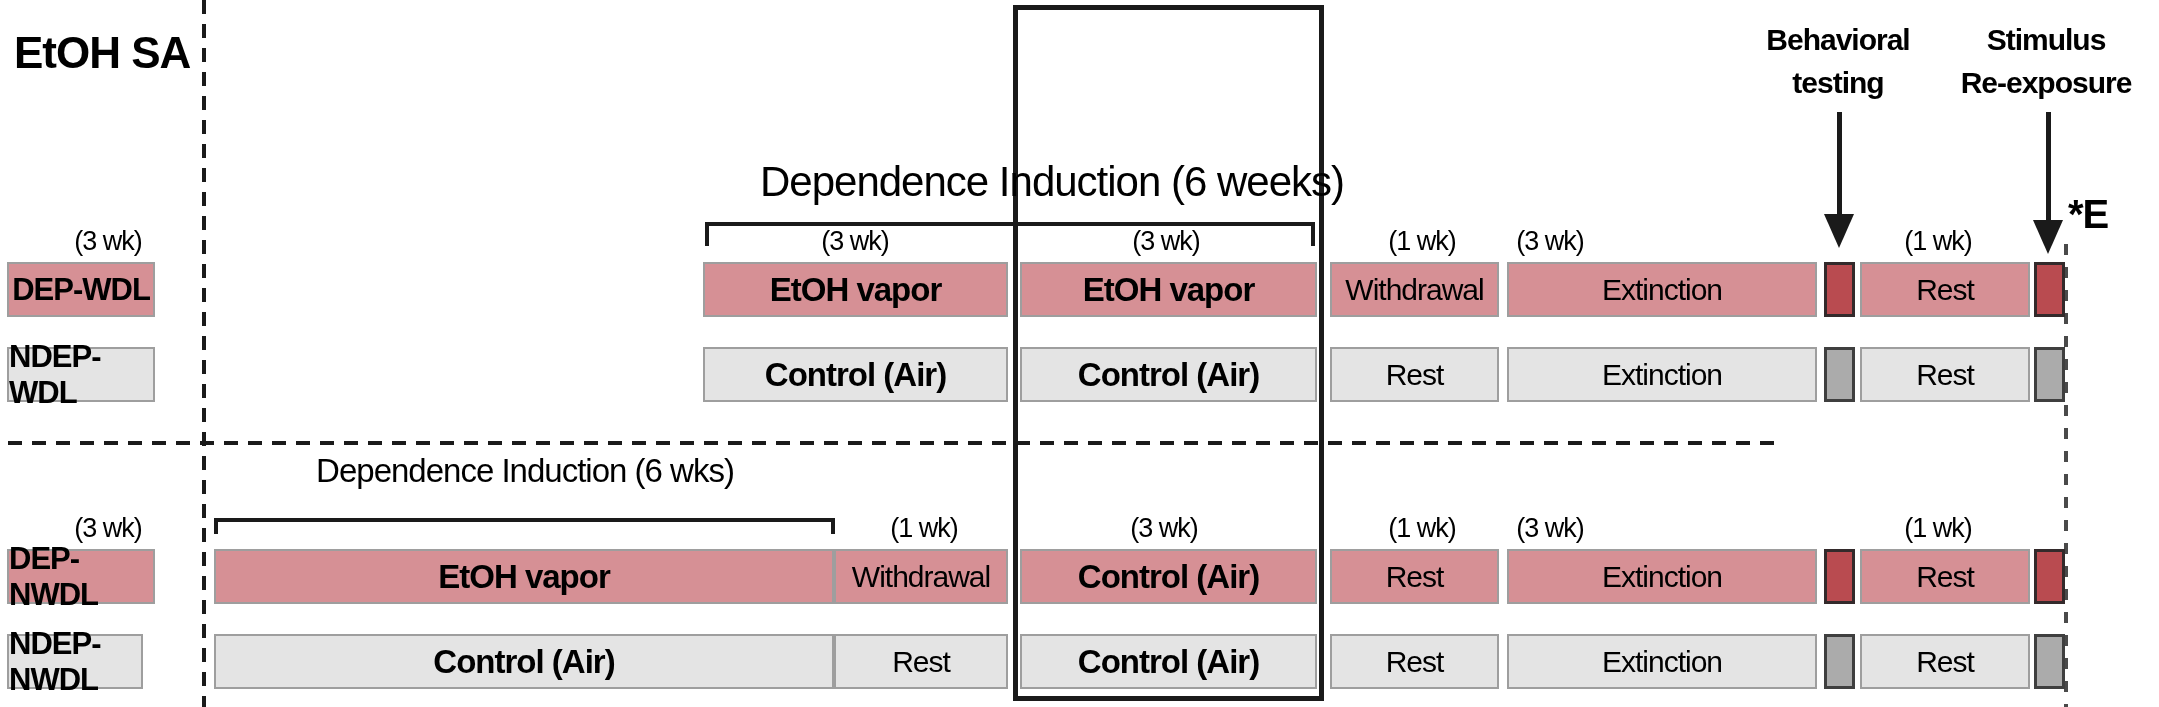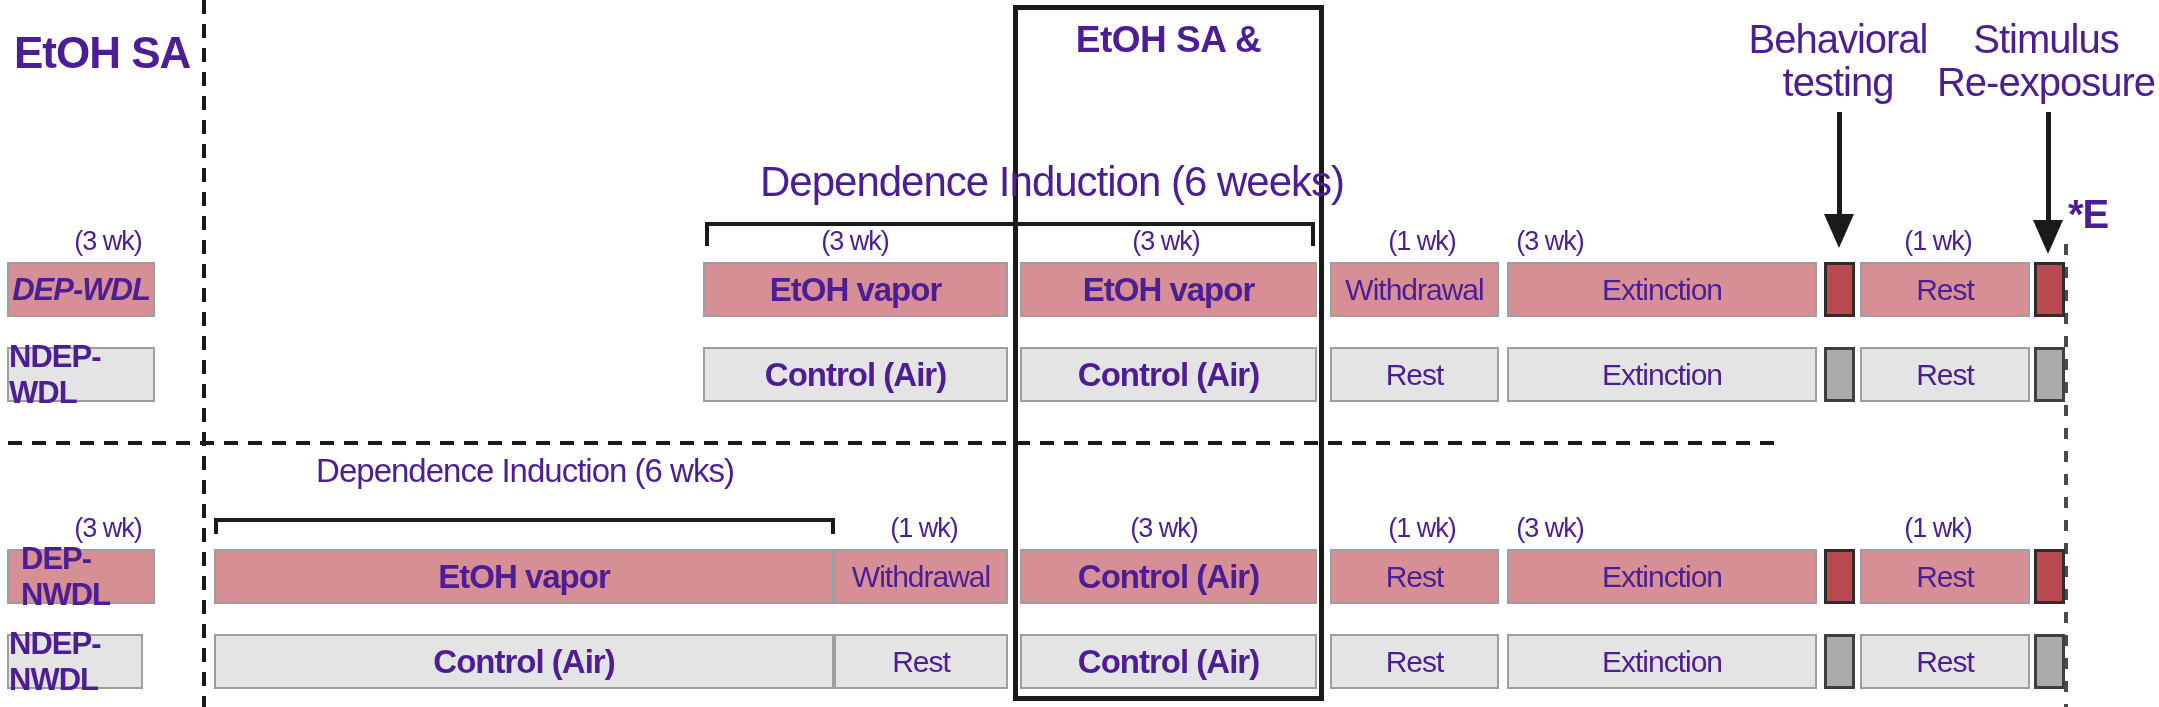--- a/index.html
+++ b/index.html
@@ -1,29 +1,29 @@
 <!DOCTYPE html>
 <html><head>
 <meta charset="utf-8">
 <style>
   html,body{margin:0;padding:0;background:#fff;}
   .fig{
     position:relative; width:2159px; height:707px; background:#ffffff;
-    font-family:"Liberation Sans", sans-serif; color:#4c1d95; overflow:hidden;
+    font-family:"Liberation Sans", sans-serif; color:#000000; overflow:hidden;
   }
   .abs{position:absolute; box-sizing:border-box;}
   .fig-title{font-weight:bold; font-size:44px; letter-spacing:-1px;}
   .cond-box{border:5px solid #1a1a1a; background:transparent;}
   .cond-title{width:100%; text-align:center; font-weight:bold; font-size:37px; line-height:44px; letter-spacing:-0.5px;}
   .bracket{border-top:4px solid #1a1a1a; border-left:4px solid #1a1a1a; border-right:4px solid #1a1a1a;}
   .bracket-label{text-align:center; font-size:42px; letter-spacing:-1px; white-space:nowrap;}
   .vdash-black{width:4px; background:repeating-linear-gradient(to bottom,#1a1a1a 0 14px,transparent 14px 24px);}
   .vdash-gray{width:4px; background:repeating-linear-gradient(to bottom,#4a4a4a 0 11px,transparent 11px 23px);}
   .hdash{height:4px; background:repeating-linear-gradient(to right,#1a1a1a 0 14px,transparent 14px 24px);}
-  .ann-label{text-align:center; font-weight:normal; font-size:40px; line-height:43px; letter-spacing:-1px; white-space:nowrap;}
+  .ann-label{text-align:center; font-weight:bold; font-size:30px; line-height:43px; letter-spacing:-1px; white-space:nowrap;}
   .arrow-shaft{width:5px; background:#1a1a1a;}
   .arrow-head{width:0; height:0; border-left:15px solid transparent; border-right:15px solid transparent; border-top:34px solid #1a1a1a;}
   .e-marker{font-weight:bold; font-size:40px; letter-spacing:-1px;}
   .cell{display:flex; align-items:center; justify-content:center; height:55px; border:2px solid #9e9e9e; letter-spacing:-1px; white-space:nowrap;}
   .cell-bold{font-weight:bold; font-size:33px;}
   .cell-reg{font-weight:normal; font-size:30px;}
   .marker-red{border:3px solid #332a2b;}
   .marker-gray{border:3px solid #3f3f3f;}
   .grp-label{display:flex; align-items:center; justify-content:center; height:55px; border:2px solid #9e9e9e; font-weight:bold; font-size:31px; letter-spacing:-1px;}
   .dur{width:140px; text-align:center; font-size:27px; letter-spacing:-1px; white-space:nowrap;}
@@ -35,21 +35,20 @@
 
   <div class="abs fig-title" style="left:14px; top:28px;">EtOH SA</div>
 
   <div class="abs vdash-black" style="left:202px; top:0; height:707px;"></div>
 
   <div class="abs hdash" style="left:8px; top:441px; width:1768px;"></div>
 
   <div class="abs vdash-gray" style="left:2064px; top:244px; height:463px;"></div>
 
   <div class="abs cond-box" style="left:1013px; top:5px; width:311px; height:696px;">
-    <div class="cond-title" style="position:absolute; top:8px; left:0;">EtOH SA &amp;</div>
   </div>
 
   <div class="abs bracket-label" style="left:760px; top:158px; width:500px;">Dependence Induction (6 weeks)</div>
   <div class="abs bracket" style="left:705px; top:222px; width:610px; height:24px;"></div>
 
   <div class="abs bracket-label" style="left:270px; top:452px; width:510px; font-size:33px;">Dependence Induction (6 wks)</div>
   <div class="abs bracket" style="left:214px; top:518px; width:621px; height:16px;"></div>
 
   <div class="abs ann-label" style="left:1688px; top:18px; width:300px;">
     <div>Behavioral</div>
@@ -61,21 +60,21 @@
   <div class="abs ann-label" style="left:1920px; top:18px; width:252px;">
     <div>Stimulus</div>
     <div>Re-exposure</div>
   </div>
   <div class="abs arrow-shaft" style="left:2046px; top:112px; height:108px;"></div>
   <div class="abs arrow-head" style="left:2033px; top:220px;"></div>
 
   <div class="abs e-marker" style="left:2068px; top:192px;">*E</div>
 
   <div id="rows">
-      <div class="abs grp-label" style="left:7px; top:262px; width:148px; background:#d69095;font-style:italic;">DEP-WDL</div>
+      <div class="abs grp-label" style="left:7px; top:262px; width:148px; background:#d69095;">DEP-WDL</div>
       <div class="abs dur" style="left:38px; top:226px;">(3 wk)</div>
       <div class="abs cell cell-bold" style="left:703px; top:262px; width:305px; background:#d69095;">EtOH vapor</div>
       <div class="abs dur" style="left:785px; top:226px;">(3 wk)</div>
       <div class="abs cell cell-bold" style="left:1020px; top:262px; width:297px; background:#d69095;">EtOH vapor</div>
       <div class="abs dur" style="left:1096px; top:226px;">(3 wk)</div>
       <div class="abs cell cell-reg" style="left:1330px; top:262px; width:169px; background:#d69095;">Withdrawal</div>
       <div class="abs dur" style="left:1352px; top:226px;">(1 wk)</div>
       <div class="abs cell cell-reg" style="left:1507px; top:262px; width:310px; background:#d69095;">Extinction</div>
       <div class="abs dur" style="left:1480px; top:226px;">(3 wk)</div>
       <div class="abs cell marker-red" style="left:1824px; top:262px; width:31px; background:#b94b50;"></div>
@@ -83,21 +82,21 @@
       <div class="abs dur" style="left:1868px; top:226px;">(1 wk)</div>
       <div class="abs cell marker-red" style="left:2034px; top:262px; width:31px; background:#b94b50;"></div>
       <div class="abs grp-label" style="left:7px; top:347px; width:148px; background:#e4e4e4;">NDEP-WDL</div>
       <div class="abs cell cell-bold" style="left:703px; top:347px; width:305px; background:#e4e4e4;">Control (Air)</div>
       <div class="abs cell cell-bold" style="left:1020px; top:347px; width:297px; background:#e4e4e4;">Control (Air)</div>
       <div class="abs cell cell-reg" style="left:1330px; top:347px; width:169px; background:#e4e4e4;">Rest</div>
       <div class="abs cell cell-reg" style="left:1507px; top:347px; width:310px; background:#e4e4e4;">Extinction</div>
       <div class="abs cell marker-gray" style="left:1824px; top:347px; width:31px; background:#ababab;"></div>
       <div class="abs cell cell-reg" style="left:1860px; top:347px; width:170px; background:#e4e4e4;">Rest</div>
       <div class="abs cell marker-gray" style="left:2034px; top:347px; width:31px; background:#ababab;"></div>
-      <div class="abs grp-label" style="left:7px; top:549px; width:148px; background:#d69095;padding-left:12px;">DEP-NWDL</div>
+      <div class="abs grp-label" style="left:7px; top:549px; width:148px; background:#d69095;">DEP-NWDL</div>
       <div class="abs dur" style="left:38px; top:513px;">(3 wk)</div>
       <div class="abs cell cell-bold" style="left:214px; top:549px; width:620px; background:#d69095;">EtOH vapor</div>
       <div class="abs cell cell-reg" style="left:834px; top:549px; width:174px; background:#d69095;">Withdrawal</div>
       <div class="abs dur" style="left:854px; top:513px;">(1 wk)</div>
       <div class="abs cell cell-bold" style="left:1020px; top:549px; width:297px; background:#d69095;">Control (Air)</div>
       <div class="abs dur" style="left:1094px; top:513px;">(3 wk)</div>
       <div class="abs cell cell-reg" style="left:1330px; top:549px; width:169px; background:#d69095;">Rest</div>
       <div class="abs dur" style="left:1352px; top:513px;">(1 wk)</div>
       <div class="abs cell cell-reg" style="left:1507px; top:549px; width:310px; background:#d69095;">Extinction</div>
       <div class="abs dur" style="left:1480px; top:513px;">(3 wk)</div>

